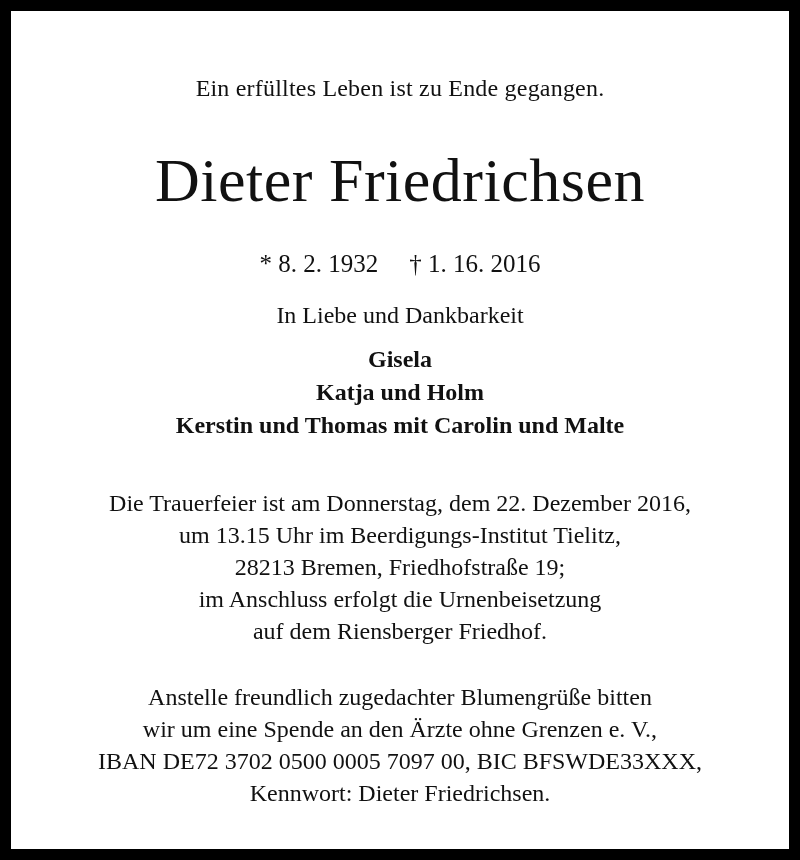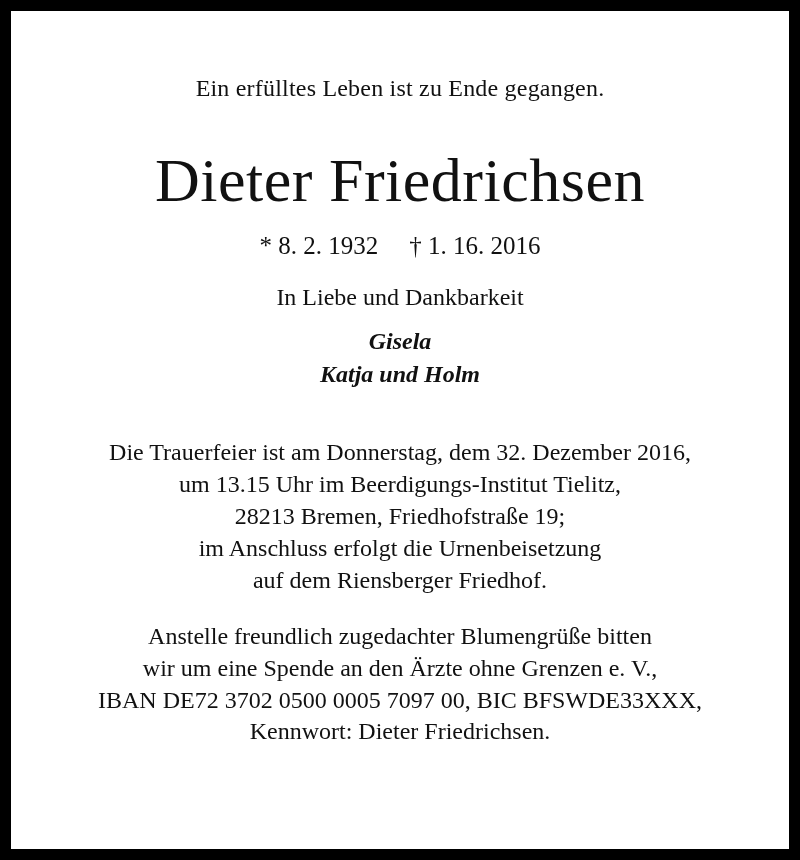--- a/index.html
+++ b/index.html
@@ -21,69 +21,69 @@
     padding: 11px;
   }
   .obituary-card {
     box-sizing: border-box;
     width: 100%;
     height: 100%;
     background: #ffffff;
     color: #111111;
     display: flex;
     flex-direction: column;
+    align-items: center;
     text-align: center;
     padding: 0 40px;
   }
   .intro-line {
     font-size: 24px;
     line-height: 1.2;
     margin-top: 63px;
     letter-spacing: 0.2px;
   }
   .deceased-name {
     font-size: 62px;
     line-height: 1.1;
     margin-top: 43px;
     letter-spacing: 0.5px;
     font-weight: normal;
   }
   .dates-row {
-    margin-top: 18px;
+    margin-top: 36px;
     font-size: 25px;
     display: flex;
     justify-content: center;
     gap: 31px;
   }
   .dedication {
     font-size: 24px;
     margin-top: 24px;
   }
   .survivors {
     margin-top: 14px;
     font-weight: bold;
     font-size: 24px;
     line-height: 1.38;
   }
   .survivors div {
     white-space: nowrap;
-    font-style: italic;
   }
   .ceremony {
     font-size: 24px;
     line-height: 1.33;
     margin-top: 46px;
   }
   .ceremony div {
     white-space: nowrap;
   }
   .donation {
     font-size: 24px;
     line-height: 1.33;
-    margin-top: 24px;
+    margin-top: 34px;
   }
   .donation div {
     white-space: nowrap;
   }
 </style>
 </head>
 <body>
 
 <div class="obituary-frame">
   <div class="obituary-card">
@@ -95,24 +95,25 @@
     <div class="dates-row">
       <span>* 8. 2. 1932</span>
       <span>† 1. 16. 2016</span>
     </div>
 
     <div class="dedication">In Liebe und Dankbarkeit</div>
 
     <div class="survivors">
       <div>Gisela</div>
       <div>Katja und Holm</div>
+      <div>Kerstin und Thomas mit Carolin und Malte</div>
     </div>
 
     <div class="ceremony">
-      <div>Die Trauerfeier ist am Donnerstag, dem 32. Dezember 2016,</div>
+      <div>Die Trauerfeier ist am Donnerstag, dem 22. Dezember 2016,</div>
       <div>um 13.15 Uhr im Beerdigungs-Institut Tielitz,</div>
       <div>28213 Bremen, Friedhofstraße 19;</div>
       <div>im Anschluss erfolgt die Urnenbeisetzung</div>
       <div>auf dem Riensberger Friedhof.</div>
     </div>
 
     <div class="donation">
       <div>Anstelle freundlich zugedachter Blumengrüße bitten</div>
       <div>wir um eine Spende an den Ärzte ohne Grenzen e. V.,</div>
       <div>IBAN DE72 3702 0500 0005 7097 00, BIC BFSWDE33XXX,</div>

